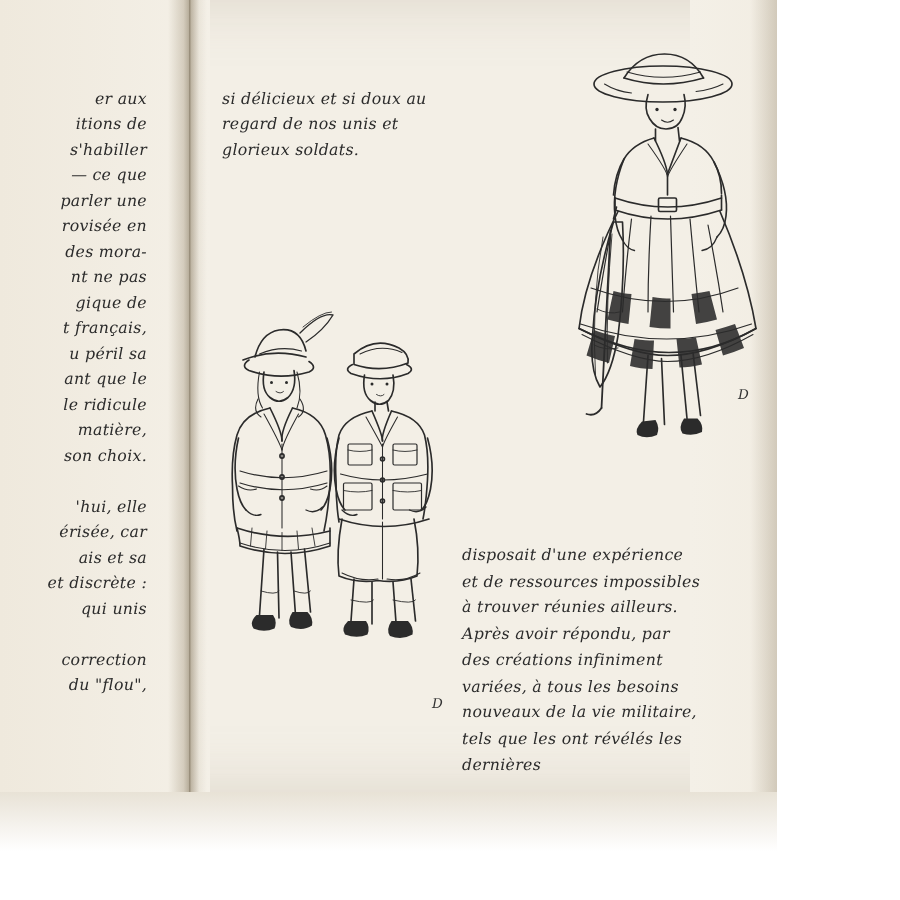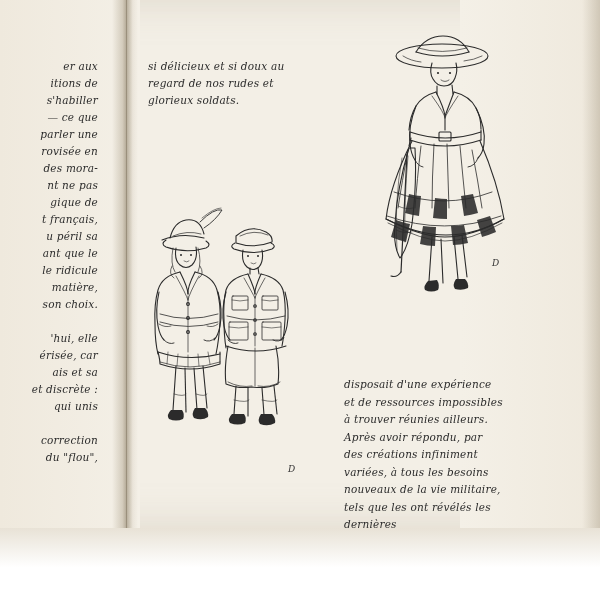--- a/index.html
+++ b/index.html
@@ -10,21 +10,21 @@
   body {
     width: 600px;
     height: 600px;
     overflow: hidden;
     font-family: "DejaVu Serif", serif;
   }
 
   
   .scan {
     position: relative;
-    width: 600px;
+    width: 518px;
     height: 600px;
     background: #f9a8d4;
     overflow: hidden;
   }
   .paper {
     position: absolute;
     left: 0;
     top: 0;
     width: 600px;
     height: 528px;
@@ -109,24 +109,23 @@
     top: 58px;
     width: 152px;
     text-align: left;
   }
   .col-mid .indent {
     text-indent: 16px;
   }
   
   .col-lower {
     left: 308px;
-    top: 376px;
+    top: 362px;
     width: 160px;
     text-align: left;
-    margin-left: 36px;
   }
   .tight { line-height: 17.5px; }
 
   
   .illus {
     position: absolute;
   }
   .illus svg { display: block; }
 
   .lady { left: 346px; top: 30px; }
@@ -174,21 +173,21 @@
     <div>érisée, car</div>
     <div>ais et sa</div>
     <div>et discrète :</div>
     <div>qui unis</div>
     <div>&nbsp;</div>
     <div>correction</div>
     <div>du "flou",</div>
   </div>
 
   <div class="col col-mid">
-    <p>si délicieux et si doux au regard de nos rudes et glorieux soldats.</p>
+    <p>si délicieux et si doux au regard de nos unis et glorieux soldats.</p>
   </div>
 
   <div class="col col-lower tight">
     <p>disposait d'une expérience et de ressources impossibles à trouver réunies ailleurs. Après avoir répondu, par des créations infiniment variées, à tous les besoins nouveaux de la vie militaire, tels que les ont révélés les dernières</p>
   </div>
 
   <div class="illus lady">
     <svg width="190" height="330" viewBox="0 0 190 330" xmlns="http://www.w3.org/2000/svg">
       <g fill="none" stroke="#2b2b2b" stroke-width="1.1" stroke-linecap="round" stroke-linejoin="round">
 

